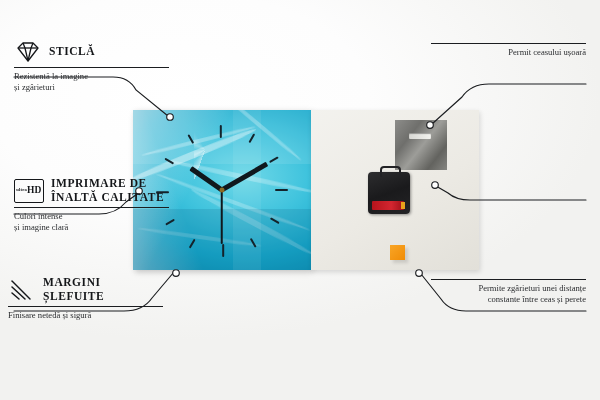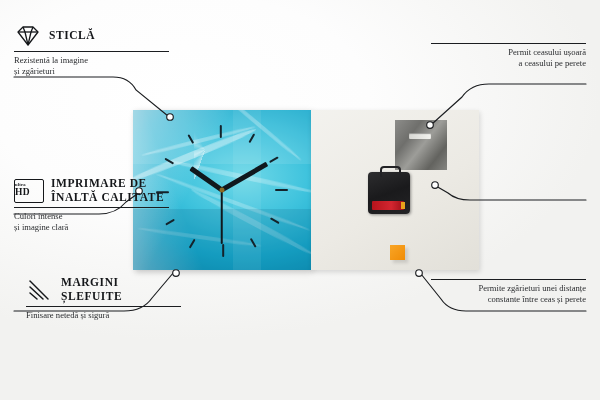--- a/index.html
+++ b/index.html
@@ -96,21 +96,21 @@
   .left .co-head{justify-content:flex-start;}
   .left .co-title{text-align:left;}
   .left .co-sub{text-align:left;}
   .right .co-head{justify-content:flex-end;}
   .right .co-title{text-align:right;}
   .right .co-sub{text-align:right;}
 
   .ico{flex:0 0 auto;display:block;}
   .hd-badge{
     width:28px;height:22px;border:1.4px solid #15171a;border-radius:2px;
-    display:flex;flex-direction:column;justify-content:center;line-height:1;
+    display:flex;flex-direction:row;align-items:center;justify-content:center;line-height:1;
   }
   .hd-badge .u{font-size:4.6px;font-weight:bold;letter-spacing:.2px;color:#15171a;}
   .hd-badge .h{font-size:9.5px;font-weight:bold;letter-spacing:.3px;color:#15171a;margin-top:.5px;}
 
   svg.leader{position:absolute;left:0;top:0;width:600px;height:400px;pointer-events:none;}
 </style>
 </head>
 <body>
 
 <div id="stage">
@@ -172,21 +172,21 @@
     <g fill="#ffffff" stroke="#1b1d20" stroke-width="1.15">
       <circle cx="170" cy="117" r="3.3"></circle>
       <circle cx="139" cy="191" r="3.3"></circle>
       <circle cx="176" cy="273" r="3.3"></circle>
       <circle cx="430" cy="125" r="3.3"></circle>
       <circle cx="435" cy="185" r="3.3"></circle>
       <circle cx="419" cy="273" r="3.3"></circle>
     </g>
   </svg>
 
-  <div class="callout left" style="left:14px;top:24px;width:155px;">
+  <div class="callout left" style="left:14px;top:40px;width:155px;">
     <div class="co-head">
       <svg class="ico" width="28" height="24" viewBox="0 0 28 24">
         <g fill="none" stroke="#15171a" stroke-width="1.3" stroke-linejoin="round">
           <path d="M4,8 L9,3 L19,3 L24,8 L14,21 Z"></path>
           <path d="M4,8 L24,8"></path>
             <path d="M9,3 L11,8 L14,21"></path>
             <path d="M19,3 L17,8 L14,21"></path>
         </g>
       </svg>
       <div>
@@ -207,42 +207,41 @@
       <div>
         <div class="co-title">IMPRIMARE DE</div>
         <div class="co-title">ÎNALTĂ CALITATE</div>
       </div>
     </div>
     <div class="co-rule"></div>
     <div class="co-sub">Culori intense</div>
     <div class="co-sub" style="margin-top:0;">și imagine clară</div>
   </div>
 
-  <div class="callout left" style="left:26px;top:276px;width:155px;">
+  <div class="callout left" style="left:8px;top:276px;width:155px;">
     <div class="co-head">
       <svg class="ico" width="28" height="24" viewBox="0 0 28 24">
         <g stroke="#15171a" stroke-width="1.5" stroke-linecap="round">
           <path d="M4,3 L22,21"></path>
             <path d="M4,9 L17,21"></path>
             <path d="M4,15 L11,21"></path>
         </g>
       </svg>
       <div>
         <div class="co-title">MARGINI</div>
         <div class="co-title">ȘLEFUITE</div>
       </div>
     </div>
     <div class="co-rule"></div>
     <div class="co-sub">Finisare netedă și sigură</div>
   </div>
 
   <div class="callout right" style="left:431px;top:40px;width:155px;">
     <div class="co-rule"></div>
     <div class="co-sub">Permit ceasului ușoară</div>
-    <div class="co-sub" style="margin-top:0;">a ceasului pe perete</div>
   </div>
 
 
   <div class="callout right" style="left:431px;top:276px;width:155px;">
     <div class="co-rule"></div>
     <div class="co-sub">Permite zgârieturi unei distanțe</div>
     <div class="co-sub" style="margin-top:0;">constante între ceas și perete</div>
   </div>
 
 </div>

